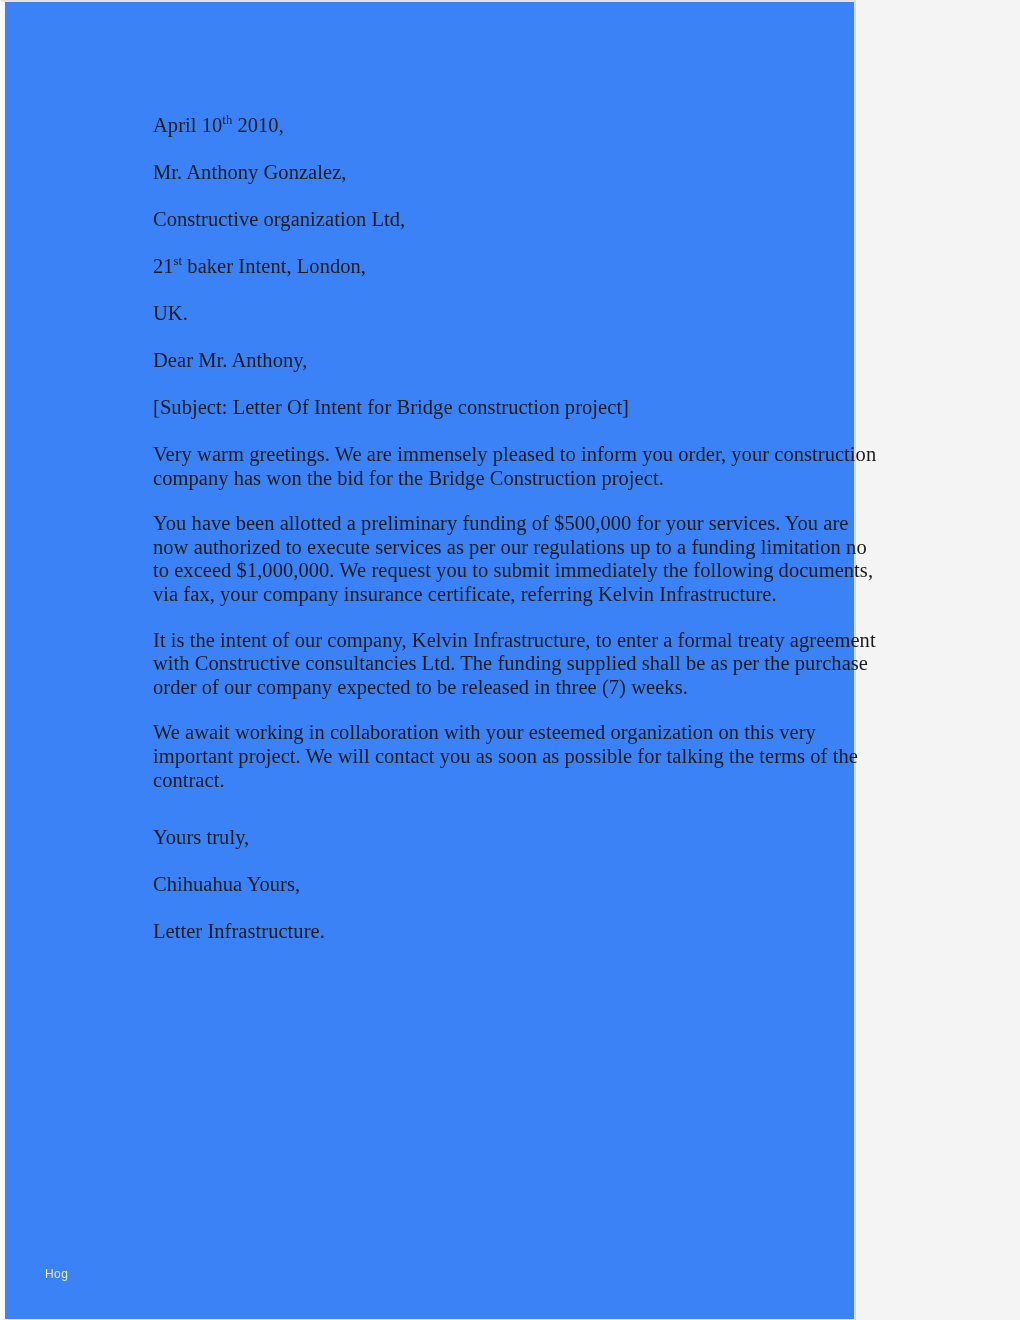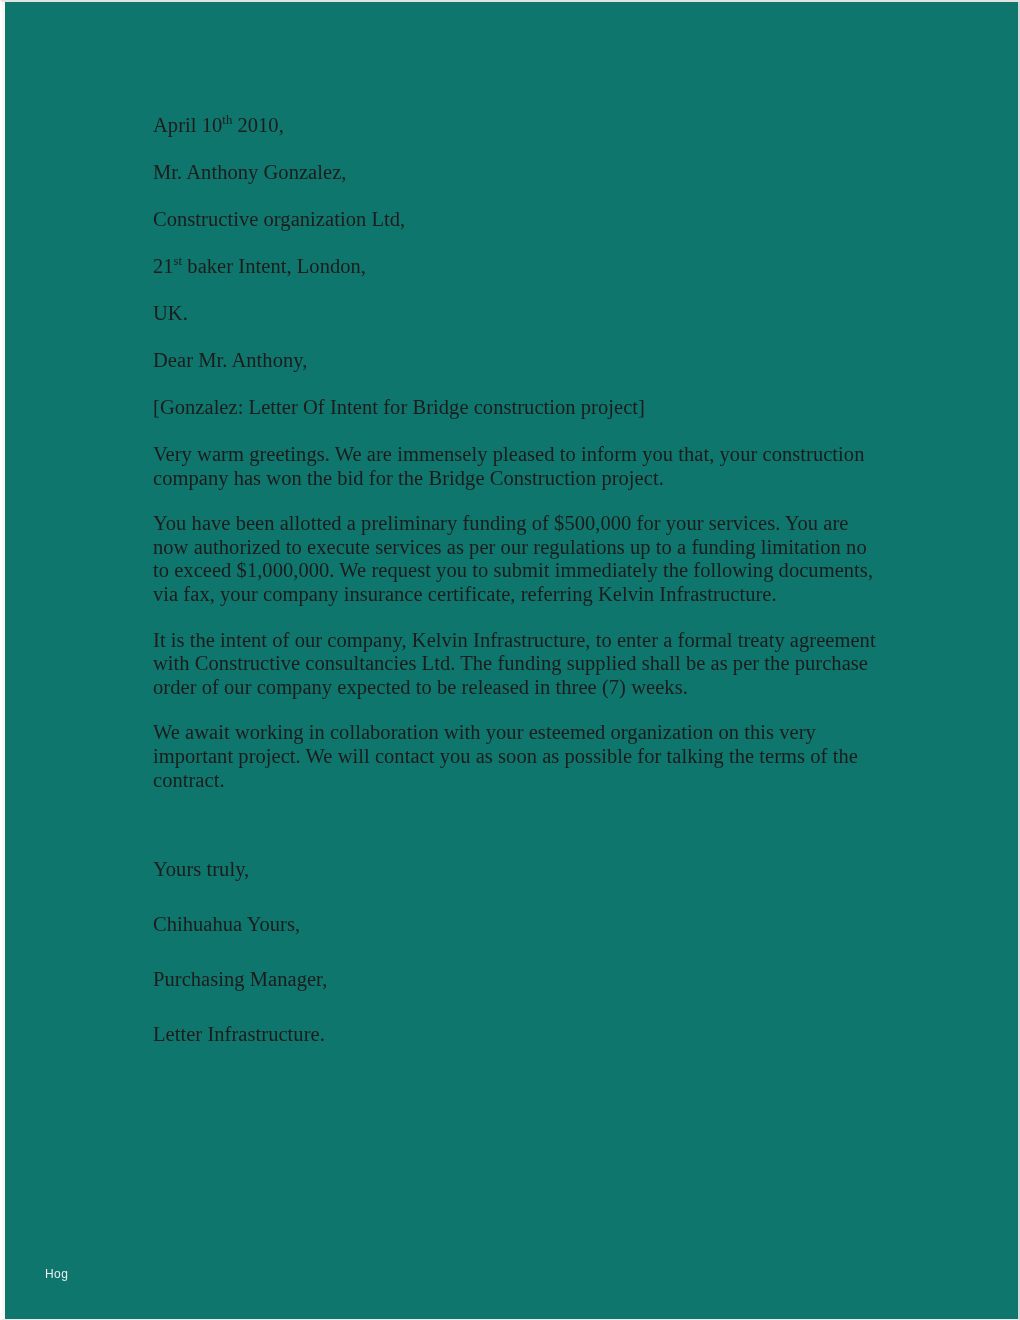--- a/index.html
+++ b/index.html
@@ -9,23 +9,23 @@
   body {
     width: 1020px;
     height: 1320px;
     background: #f4f4f4;
     font-family: "Liberation Serif", "DejaVu Serif", serif;
     overflow: hidden;
   }
 
   .page {
     position: relative;
-    width: 1020px;
+    width: 856px;
     height: 1320px;
-    background: #0f766e;
+    background: #3b82f6;
     box-sizing: border-box;
     border-top: 2px solid #e3e3e3;
     border-right: 2px solid #d8d8d8;
     border-bottom: 1px solid #eaeaea;
     border-left: 2px solid #ffffff;
   }
 
   .page-inner {
     position: absolute;
     left: 0;
@@ -65,21 +65,20 @@
   }
 
   sup {
     font-size: 0.62em;
     vertical-align: super;
     line-height: 0;
   }
 
   .signature-block .line {
     margin-bottom: 24px;
-    margin-top: 32px;
   }
 
   .watermark {
     position: absolute;
     left: 40px;
     top: 1265px;
     font-family: "Liberation Sans", "DejaVu Sans", sans-serif;
     font-size: 12px;
     color: #ededed;
     letter-spacing: 0.4px;
@@ -99,36 +98,35 @@
       <p class="line">Mr. Anthony Gonzalez,</p>
 
       <p class="line">Constructive organization Ltd,</p>
 
       <p class="line"><span>21</span><sup>st</sup><span> baker Intent, London,</span></p>
 
       <p class="line">UK.</p>
 
       <p class="line">Dear Mr. Anthony,</p>
 
-      <p class="line">[Gonzalez: Letter Of Intent for Bridge construction project]</p>
+      <p class="line">[Subject: Letter Of Intent for Bridge construction project]</p>
 
-      <p class="para">Very warm greetings. We are immensely pleased to inform you that, your construction company has won the bid for the Bridge Construction project.</p>
+      <p class="para">Very warm greetings. We are immensely pleased to inform you order, your construction company has won the bid for the Bridge Construction project.</p>
 
       <p class="para">You have been allotted a preliminary funding of $500,000 for your services. You are now authorized to execute services as per our regulations up to a funding limitation no to exceed $1,000,000. We request you to submit immediately the following documents, via fax, your company insurance certificate, referring Kelvin Infrastructure.</p>
 
       <p class="para">It is the intent of our company, Kelvin Infrastructure, to enter a formal treaty agreement with Constructive consultancies Ltd. The funding supplied shall be as per the purchase order of our company expected to be released in three (7) weeks.</p>
 
       <p class="para">We await working in collaboration with your esteemed organization on this very important project. We will contact you as soon as possible for talking the terms of the contract.</p>
 
       <div class="blockgap"></div>
 
       <div class="signature-block">
         <p class="line">Yours truly,</p>
         <p class="line">Chihuahua Yours,</p>
-        <p class="line">Purchasing Manager,</p>
         <p class="line">Letter Infrastructure.</p>
       </div>
 
     </div>
 
     <div class="watermark">Hog</div>
 
   </div>
 </div>
 

